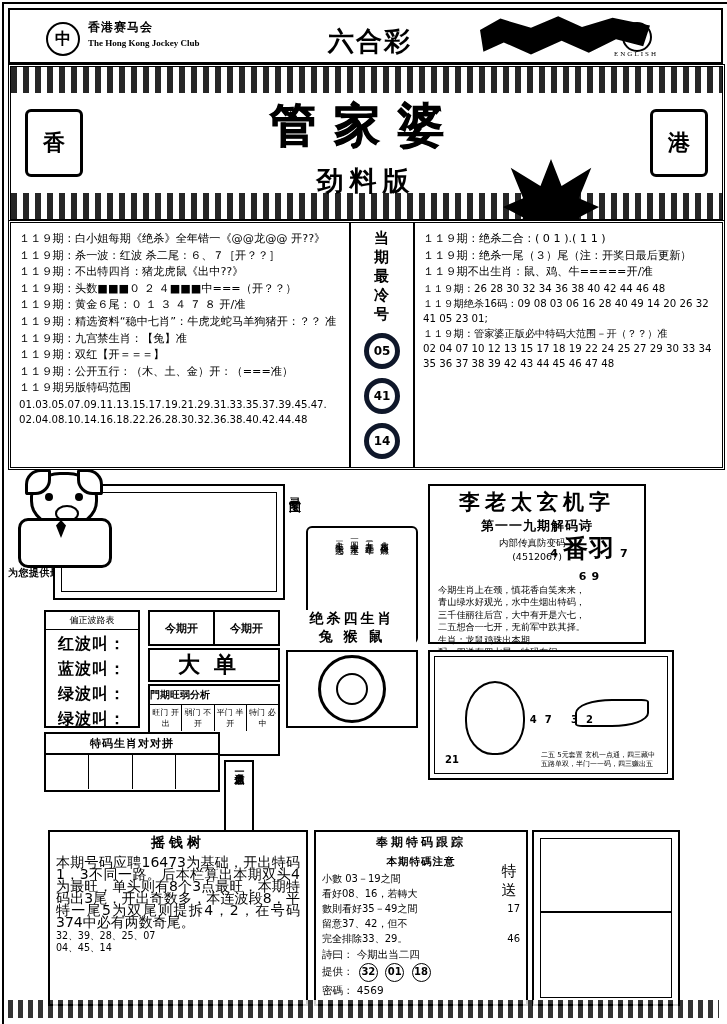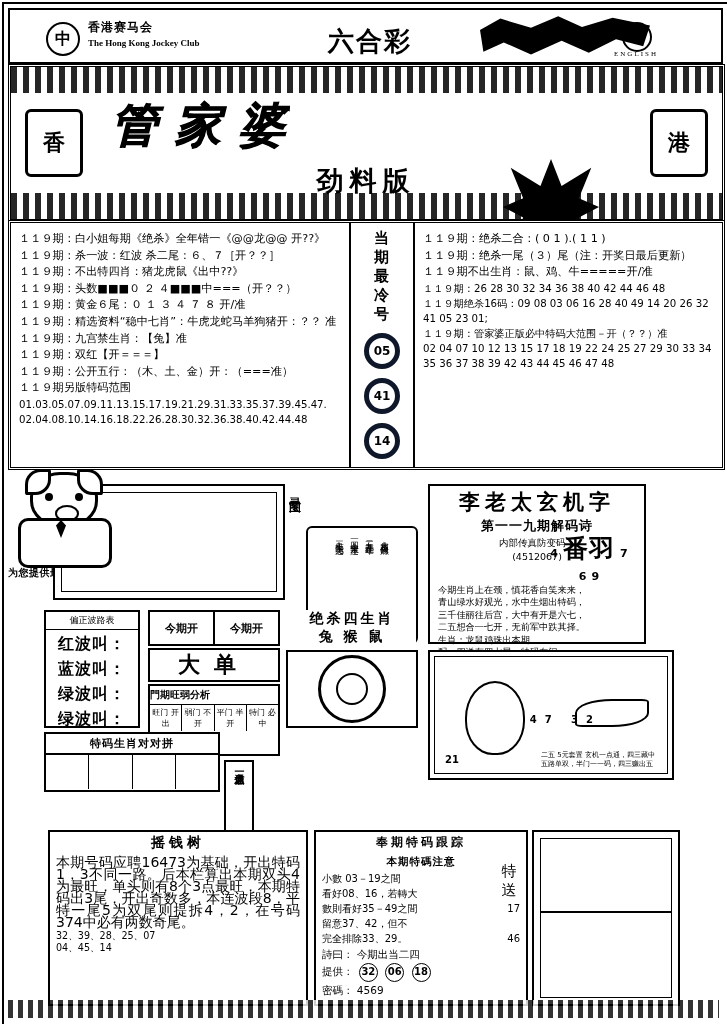--- a/index.html
+++ b/index.html
@@ -21,21 +21,21 @@
 
   
   .masthead{position:absolute;left:8px;top:64px;width:711px;height:152px;border:3px double #000;background:#fff;overflow:hidden;}
   .mast-pattern{position:absolute;left:0;top:0;right:0;height:26px;
     background:repeating-linear-gradient(90deg,#000 0 6px,#fff 6px 12px);opacity:.85;}
   .mast-pattern.bot{top:auto;bottom:0;}
   .mast-left-seal,.mast-right-seal{position:absolute;top:42px;width:52px;height:62px;border:3px solid #000;border-radius:6px;
     display:flex;align-items:center;justify-content:center;font-size:22px;font-weight:bold;background:#fff;}
   .mast-left-seal{left:14px;}
   .mast-right-seal{right:14px;}
-  .mast-main{position:absolute;left:100px;top:28px;width:510px;font-style:italic;}
+  .mast-main{position:absolute;left:100px;top:28px;width:510px;text-align:center;}
   .mast-main .cn{font-size:46px;font-weight:bold;letter-spacing:18px;font-family:"DejaVu Serif","Liberation Serif",serif;
     -webkit-text-stroke:1px #000;}
   .mast-sub{position:absolute;left:100px;top:96px;width:510px;text-align:center;font-size:27px;font-weight:bold;letter-spacing:6px;
     font-family:"DejaVu Serif","Liberation Serif",serif;}
   .starburst{position:absolute;left:492px;top:92px;width:96px;height:96px;background:#000;
     clip-path:polygon(50% 0%,61% 28%,92% 9%,79% 41%,100% 50%,79% 61%,92% 92%,61% 76%,50% 100%,39% 76%,8% 92%,21% 61%,0% 50%,21% 41%,8% 9%,39% 28%);
     display:flex;align-items:center;justify-content:center;}
   .starburst span{color:#fff;font-size:17px;font-weight:bold;line-height:1;writing-mode:vertical-rl;letter-spacing:2px;}
 
   
@@ -370,21 +370,21 @@
         <span class="tips-rightnum">46</span>
         <span>完全排除33、29。</span>
       </div>
       <div class="tips-foot">
         <span>詩曰：</span>
         <span>今期出当二四</span>
       </div>
       <div class="tips-foot">
         <span>提供：</span>
         <span class="circlenum">32</span>
-        <span class="circlenum">06</span>
+        <span class="circlenum">01</span>
         <span class="circlenum">18</span>
       </div>
       <div class="tips-foot">
         <span>密碼：</span>
         <span>4569</span>
       </div>
     </div>
 
     <div class="bb artbox">
       <div class="art-top"></div>

